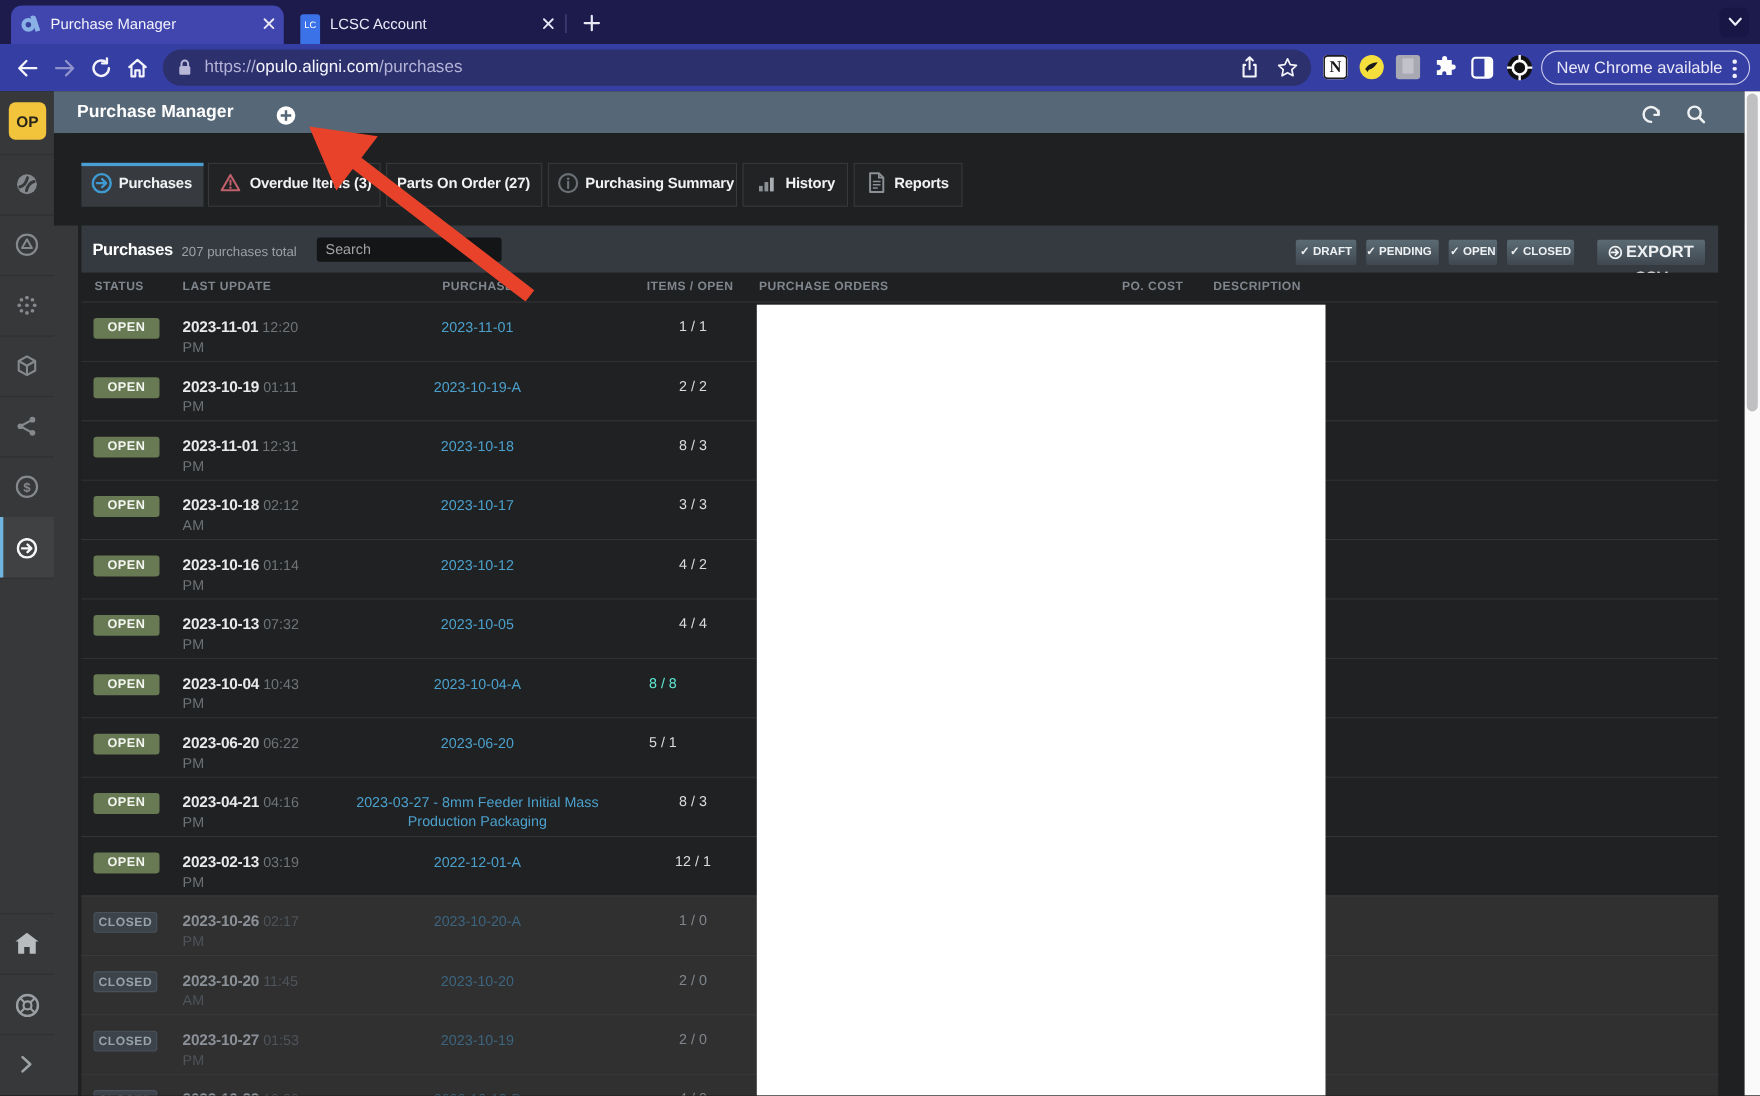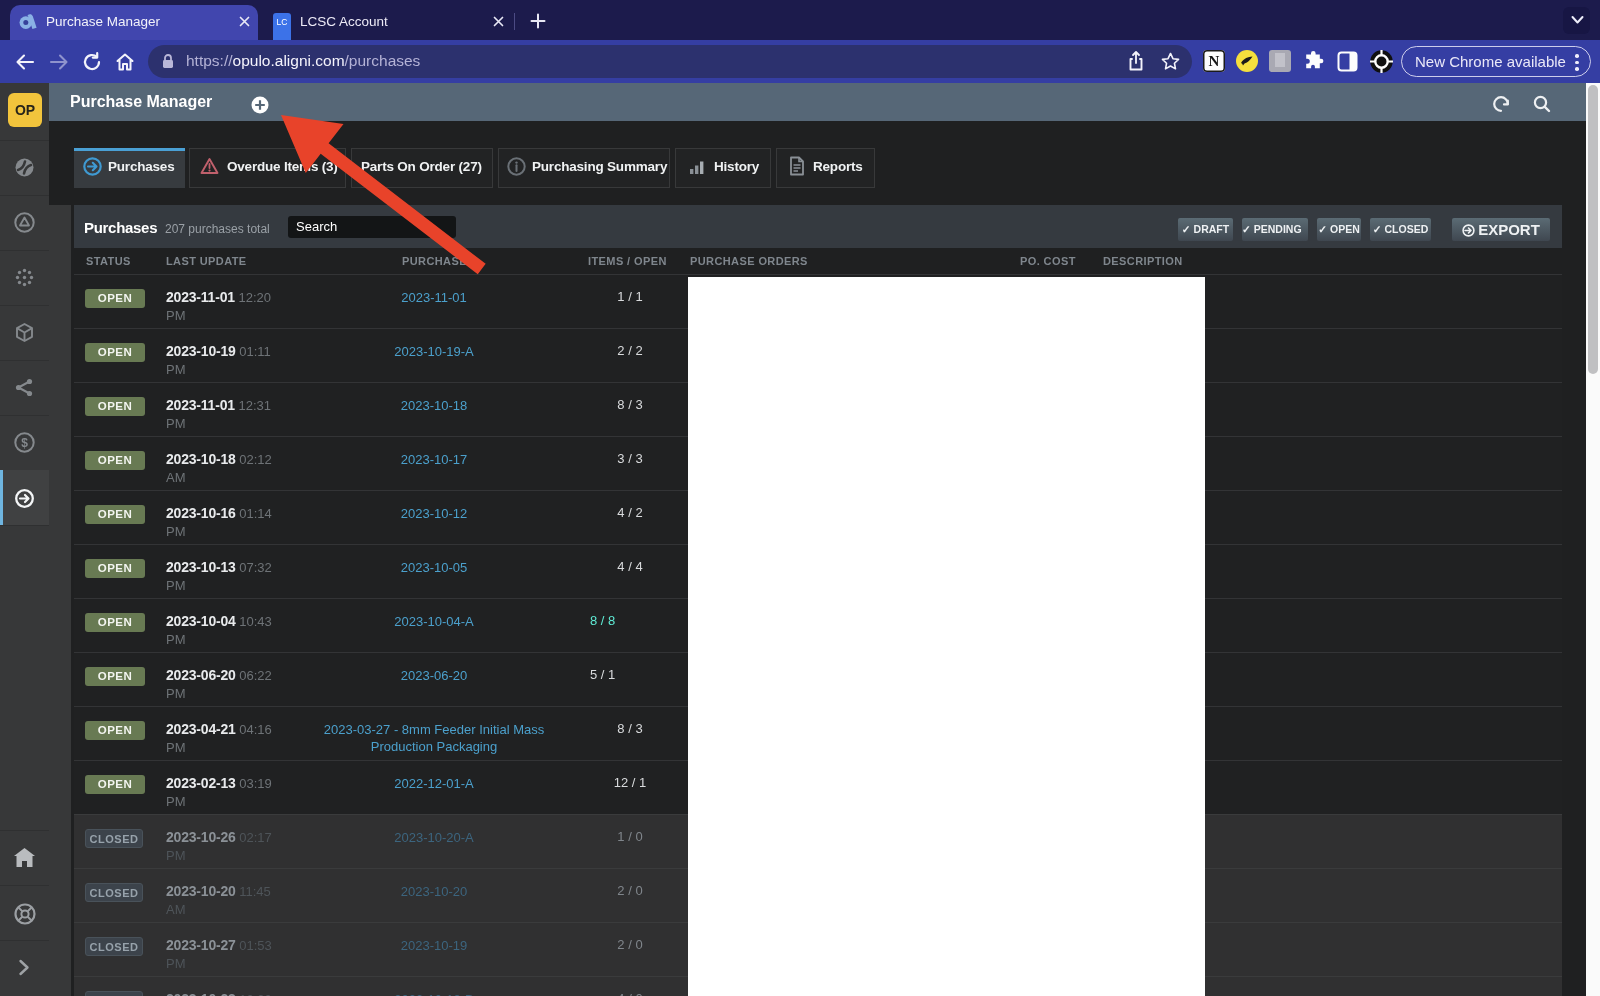--- a/index.html
+++ b/index.html
@@ -223,21 +223,21 @@
   <path d="M2 1.5 H10 L14 5.5 V18.5 H2 Z" fill="none" stroke="#8a9096" stroke-width="1.8" stroke-linejoin="round"></path>
   <path d="M10 1.5 V5.5 H14" fill="none" stroke="#8a9096" stroke-width="1.6"></path>
   <path d="M4.5 9 H11.5 M4.5 12 H11.5 M4.5 15 H9" stroke="#8a9096" stroke-width="1.4"></path>
 </svg>
 <div class="abs" style="left:813px;top:159px;font-size:13.5px;font-weight:bold;letter-spacing:-0.2px;color:#f0f2f3;">Reports</div>
 
 <div class="abs" id="cardheader" style="left:74px;top:205px;width:1488px;height:43px;background:#353a40;"></div>
 <div class="abs" style="left:84px;top:219px;font-size:15px;font-weight:bold;letter-spacing:-0.3px;color:#ffffff;">Purchases</div>
 <div class="abs" style="left:165px;top:222px;font-size:12px;color:#9aa0a6;">207 purchases total</div>
 <div class="abs" style="left:288px;top:216px;width:168px;height:22px;background:#131516;border-radius:3px;"></div>
-<div class="abs" style="left:296px;top:219px;font-size:13px;color:#ffffff;">Search</div>
+<div class="abs" style="left:296px;top:219px;font-size:13px;color:#a3a3a3;">Search</div>
 
 <div class="abs" style="left:1178px;top:218px;width:55px;height:23px;background:linear-gradient(#5b6b74,#3f4750);border-radius:2px;color:#eef1f3;font-size:10.5px;font-weight:bold;text-align:center;line-height:23px;">✓ DRAFT</div>
 <div class="abs" style="left:1242px;top:218px;width:66px;height:23px;background:linear-gradient(#5b6b74,#3f4750);border-radius:2px;color:#eef1f3;font-size:10.5px;font-weight:bold;line-height:23px;">✓ PENDING</div>
 <div class="abs" style="left:1317px;top:218px;width:44px;height:23px;background:linear-gradient(#5b6b74,#3f4750);border-radius:2px;color:#eef1f3;font-size:10.5px;font-weight:bold;text-align:center;line-height:23px;">✓ OPEN</div>
 <div class="abs" style="left:1370px;top:218px;width:61px;height:23px;background:linear-gradient(#5b6b74,#3f4750);border-radius:2px;color:#eef1f3;font-size:10.5px;font-weight:bold;text-align:center;line-height:23px;">✓ CLOSED</div>
 <div class="abs" style="left:1452px;top:218px;width:98px;height:23px;background:linear-gradient(#5b6b74,#3f4750);border-radius:2px;color:#eef1f3;font-size:15px;font-weight:bold;text-align:center;line-height:23px;"><svg width="13" height="13" viewBox="0 0 13 13" style="vertical-align:-2px;margin-right:3px">
       <circle cx="6.5" cy="6.5" r="5.4" fill="none" stroke="#eef1f3" stroke-width="1.6"></circle>
       <path d="M6.5 4 L9 6.5 L6.5 9 M9 6.5 H3" fill="none" stroke="#eef1f3" stroke-width="1.6" stroke-linecap="round" stroke-linejoin="round"></path>
     </svg>EXPORT CSV</div>
 

